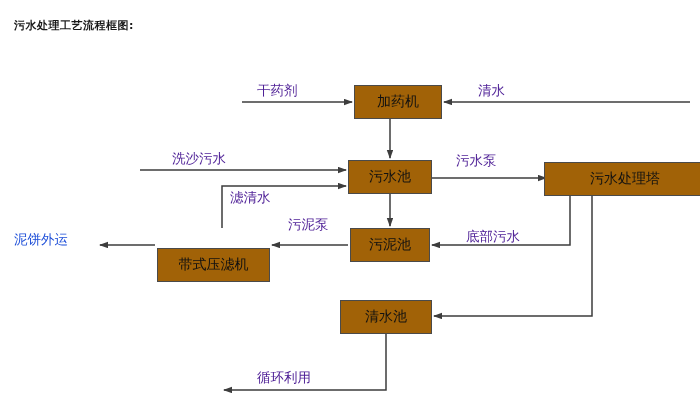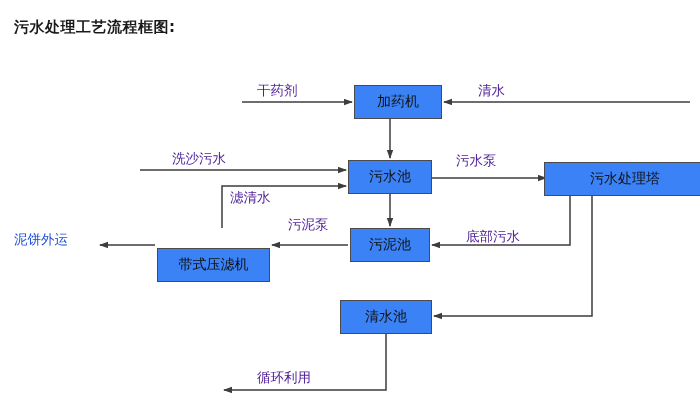--- a/index.html
+++ b/index.html
@@ -12,31 +12,31 @@
     width: 700px;
     height: 420px;
     background: #ffffff;
     overflow: hidden;
     font-family: "DejaVu Sans", "Liberation Sans", sans-serif;
   }
   #title {
     position: absolute;
     left: 14px;
     top: 18px;
-    font-size: 15px;
+    font-size: 11px;
     font-weight: bold;
     color: #1a1a1a;
     letter-spacing: 0.5px;
     white-space: nowrap;
   }
   .node {
     position: absolute;
     box-sizing: border-box;
     border: 1.4px solid #4a4a4a;
-    background: #3b82f6;
+    background: #a16207;
     display: flex;
     align-items: center;
     justify-content: center;
     font-size: 14px;
     color: #111111;
     white-space: nowrap;
     z-index: 3;
   }
   .edge-label {
     position: absolute;

